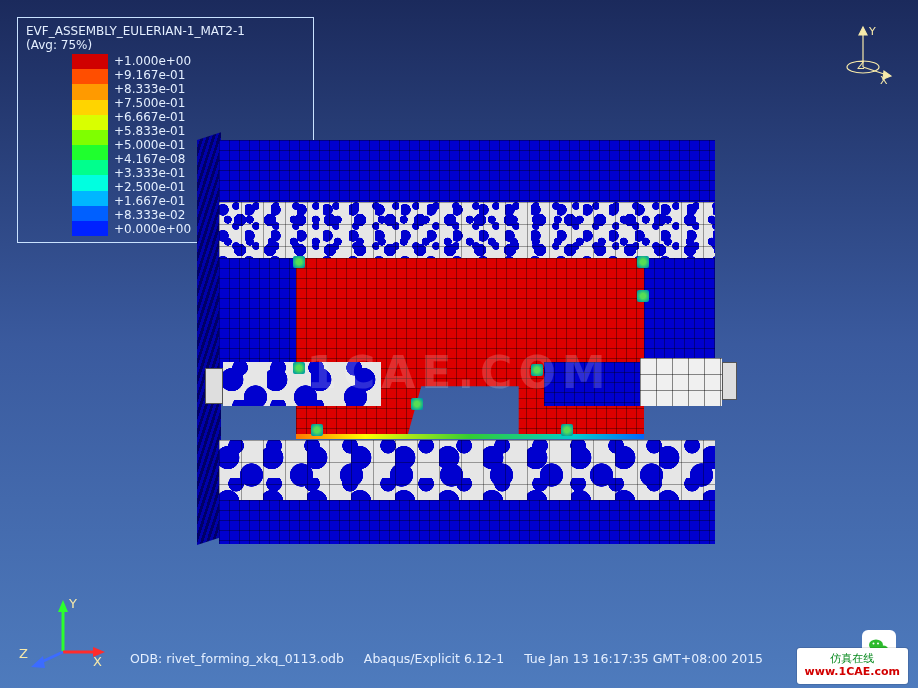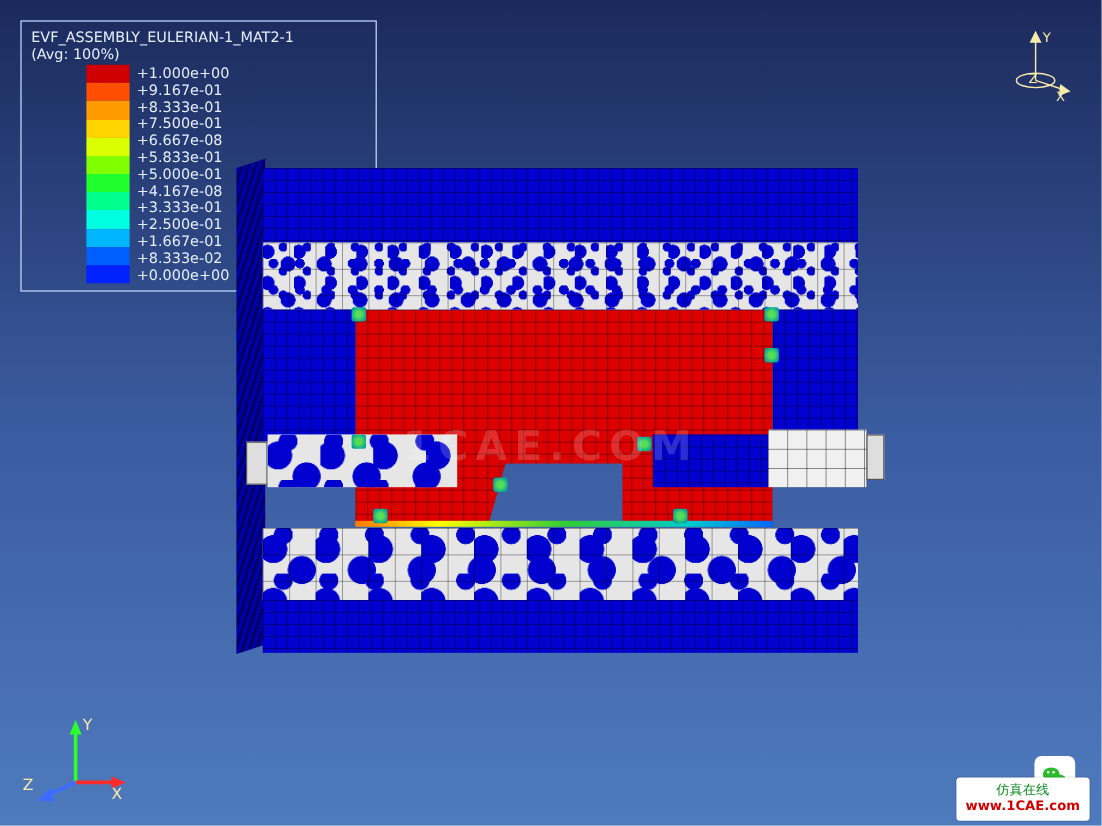--- a/index.html
+++ b/index.html
@@ -151,21 +151,21 @@
     position: absolute;
     height: 5px;
     background: linear-gradient(to right, #ff7700 0%, #ffff00 20%, #33cc33 50%, #00cccc 80%, #0066ff 100%);
   }
 
   
   .watermark-center {
     position: absolute;
     left: 50%; top: 54%;
     transform: translate(-50%,-50%);
-    font-size: 34px;
+    font-size: 44px;
     letter-spacing: 6px;
     color: rgba(255,255,255,.18);
     font-weight: 600;
     pointer-events: none;
   }
   .watermark-bottom {
     position: absolute;
     right: 22px;
     bottom: 24px;
     display: flex;
@@ -197,21 +197,21 @@
   .badge .cn { color: #0a8a20; font-weight: 400; }
   .badge .url { color: #d20000; font-weight: 700; }
 
 </style>
 </head>
 <body>
 
 <div class="legend">
   <div class="legend-header">
     <div>EVF_ASSEMBLY_EULERIAN-1_MAT2-1</div>
-    <div>(Avg: 100%)</div>
+    <div>(Avg: 75%)</div>
   </div>
   <div class="legend-body">
     <div class="legend-bar" id="legend-bar">
         <div style="background: rgb(208, 0, 0);"></div>
         <div style="background: rgb(255, 78, 0);"></div>
         <div style="background: rgb(255, 154, 0);"></div>
         <div style="background: rgb(255, 212, 0);"></div>
         <div style="background: rgb(217, 255, 0);"></div>
         <div style="background: rgb(127, 255, 0);"></div>
         <div style="background: rgb(31, 255, 46);"></div>
@@ -219,21 +219,21 @@
         <div style="background: rgb(0, 255, 224);"></div>
         <div style="background: rgb(0, 182, 255);"></div>
         <div style="background: rgb(0, 96, 255);"></div>
         <div style="background: rgb(0, 34, 255);"></div>
       </div>
     <div class="legend-ticks" id="legend-ticks">
         <div>+1.000e+00</div>
         <div>+9.167e-01</div>
         <div>+8.333e-01</div>
         <div>+7.500e-01</div>
-        <div>+6.667e-08</div>
+        <div>+6.667e-01</div>
         <div>+5.833e-01</div>
         <div>+5.000e-01</div>
         <div>+4.167e-08</div>
         <div>+3.333e-01</div>
         <div>+2.500e-01</div>
         <div>+1.667e-01</div>
         <div>+8.333e-02</div>
         <div>+0.000e+00</div>
       </div>
   </div>
@@ -307,20 +307,28 @@
     <polygon points="90,58 78,53 78,63" fill="#ff2c2c"></polygon>
     <line x1="48" y1="58" x2="22" y2="70" stroke="#3c6cff" stroke-width="3"></line>
     <polygon points="16,73 28,62 30,74" fill="#3c6cff"></polygon>
     <text x="54" y="14" fill="#f7eaaa" font-size="13">Y</text>
     <text x="78" y="72" fill="#f7eaaa" font-size="13">X</text>
     <text x="4" y="64" fill="#f7eaaa" font-size="13">Z</text>
   </svg>
 </div>
 
 <div class="info">
+  <div class="row1">
+    <span>ODB:</span>
+    <span>rivet_forming_xkq_0113.odb</span>
+    &nbsp;&nbsp;&nbsp;
+    <span>Abaqus/Explicit 6.12-1</span>
+    &nbsp;&nbsp;&nbsp;
+    <span>Tue Jan 13 16:17:35 GMT+08:00 2015</span>
+  </div>
 </div>
 
 <div class="watermark-bottom">
   <span class="wechat">
     <svg width="24" height="24" viewBox="0 0 24 24">
         <g fill="#2dbb2d">
       <ellipse cx="9" cy="10" rx="7" ry="5.5"></ellipse>
           <ellipse cx="16" cy="15" rx="5.5" ry="4.5"></ellipse>
       <circle cx="6.5" cy="8.5" r="1" fill="#fff"></circle>
           <circle cx="11" cy="8.5" r="1" fill="#fff"></circle>

